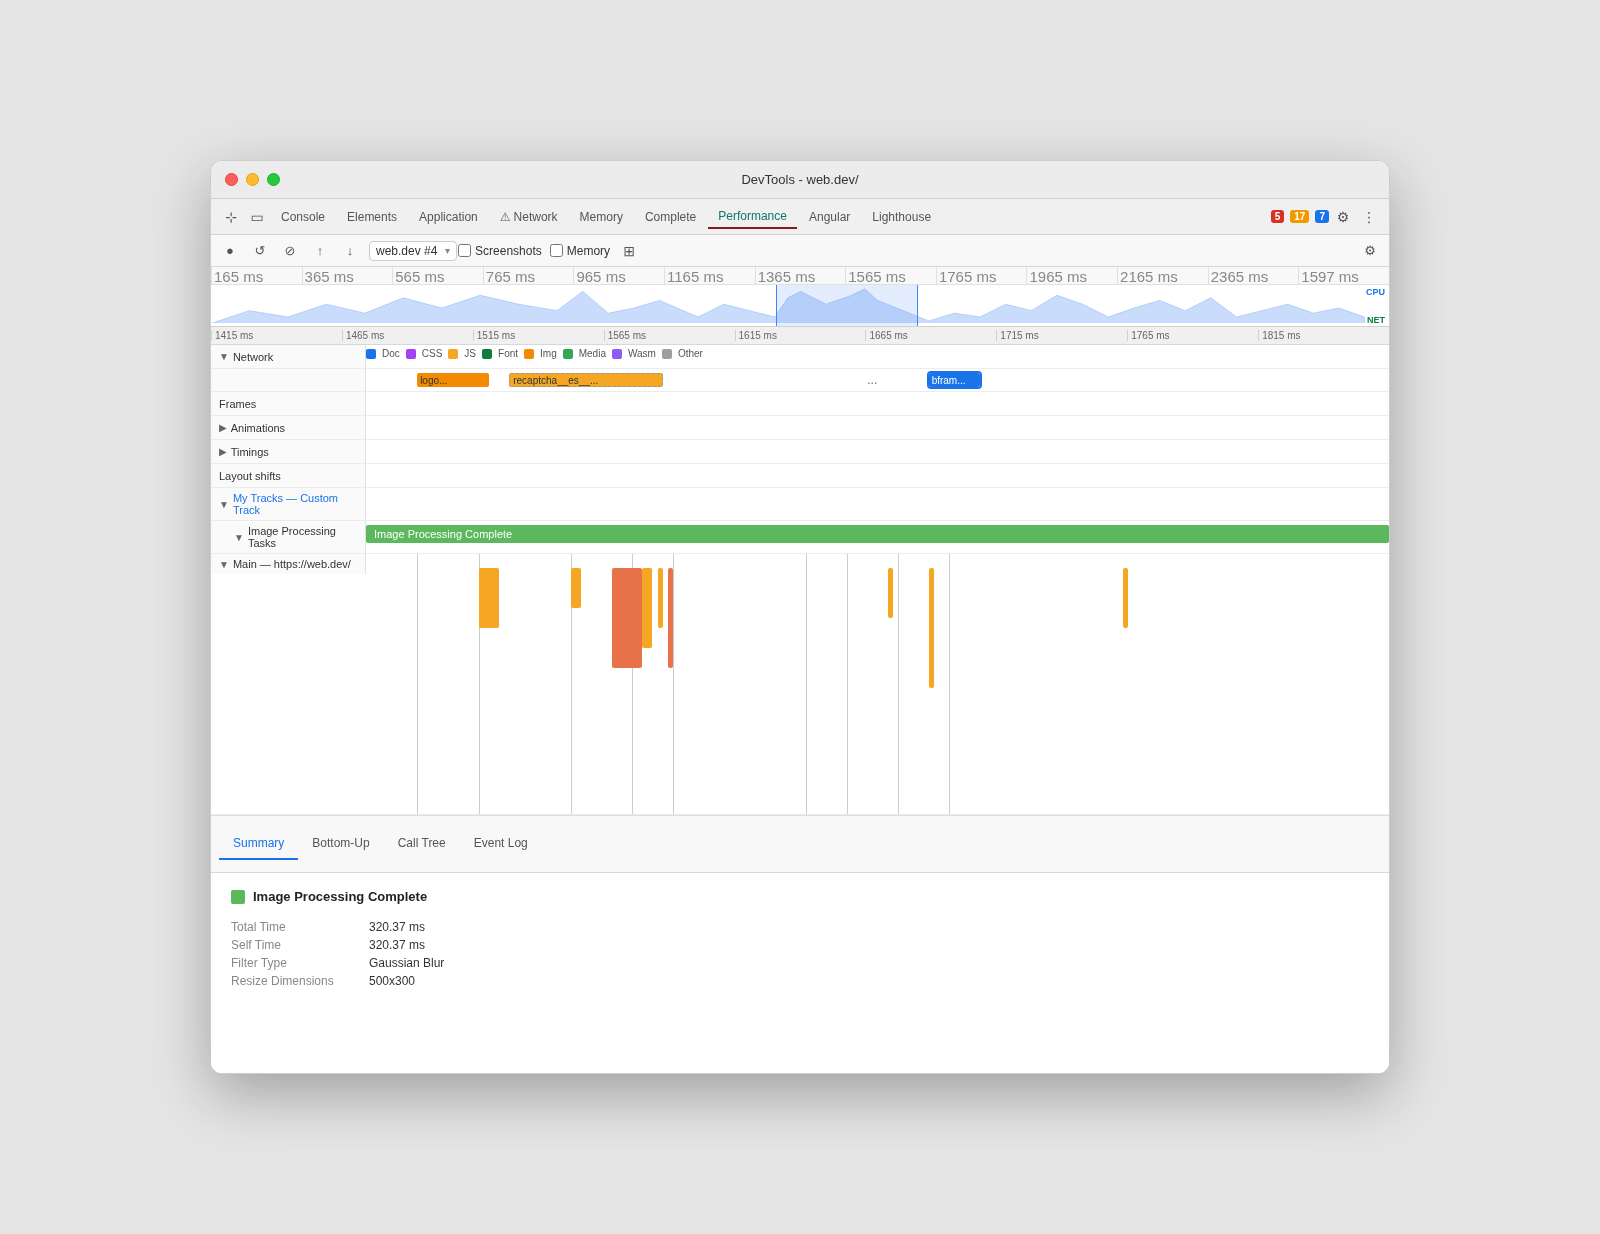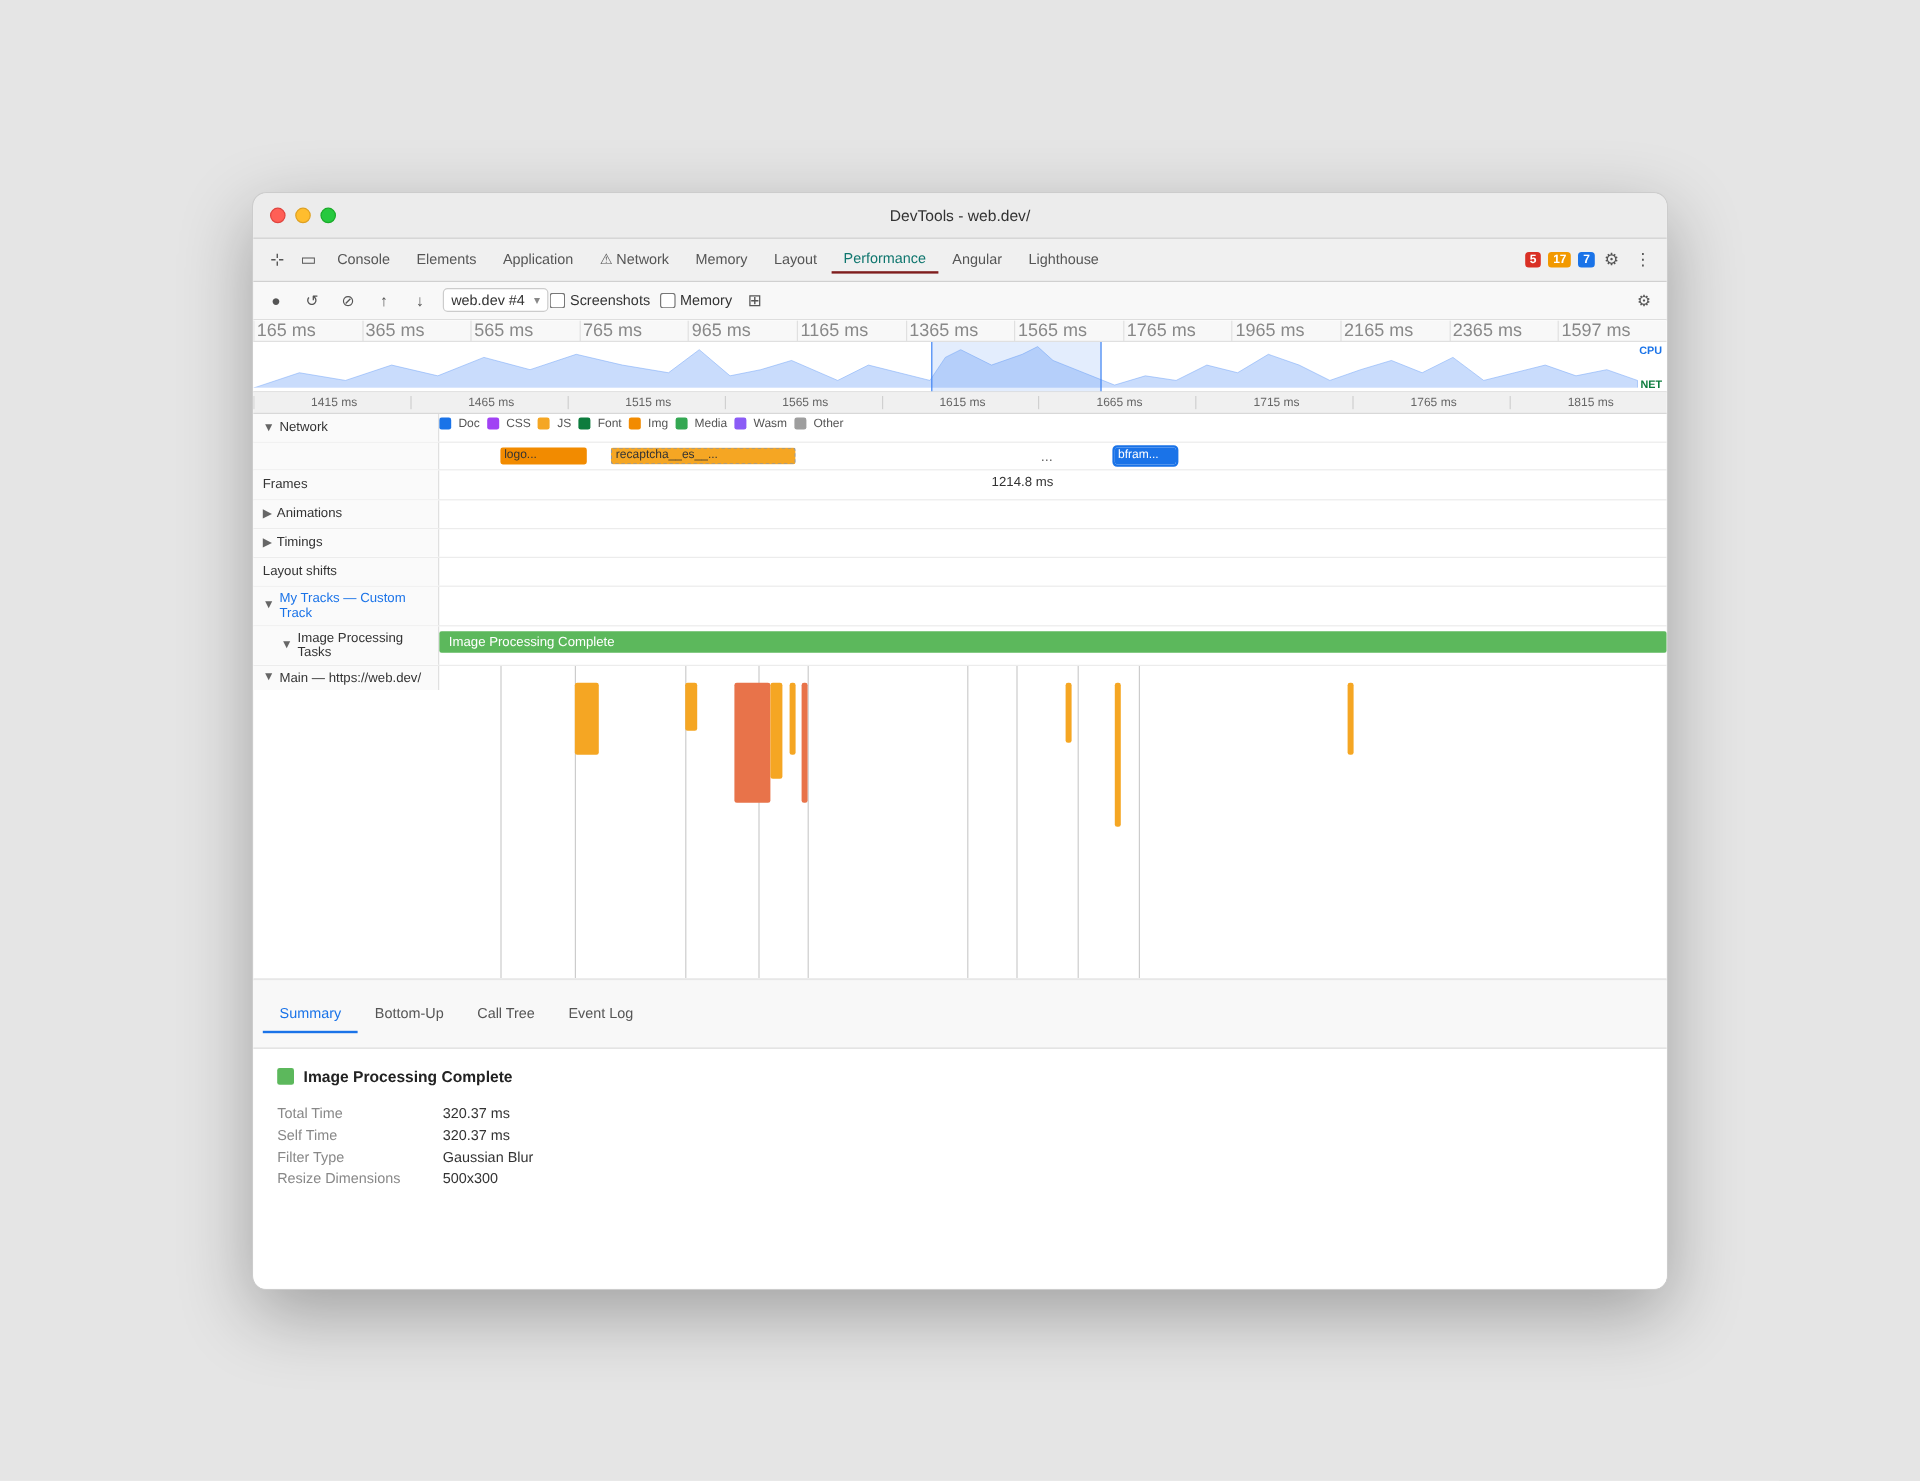--- a/index.html
+++ b/index.html
@@ -195,21 +195,20 @@
       display: flex;
       align-items: center;
       font-size: 10px;
       color: #666;
       position: relative;
       overflow: hidden;
     }
     .detail-ruler-marks {
       display: flex;
       width: 100%;
-      text-align: center;
     }
     .detail-ruler-mark {
       flex: 1;
       padding-left: 3px;
       border-left: 1px solid #d0d0d0;
       font-size: 10px;
       color: #666;
       white-space: nowrap;
     }
 
@@ -386,21 +385,21 @@
     <div class="icon-btn">⊹</div>
     <div class="icon-btn">▭</div>
     <div class="toolbar-tab">Console</div>
     <div class="toolbar-tab">Elements</div>
     <div class="toolbar-tab">Application</div>
     <div class="toolbar-tab warning">
       <span>⚠</span>
       <span>Network</span>
     </div>
     <div class="toolbar-tab">Memory</div>
-    <div class="toolbar-tab">Layout</div>
+    <div class="toolbar-tab">Complete</div>
     <div class="toolbar-tab active">Performance</div>
     <div class="toolbar-tab">Angular</div>
     <div class="toolbar-tab">Lighthouse</div>
     <div class="toolbar-spacer"></div>
     <div class="toolbar-icons">
       <span class="tab-badge error">5</span>
       <span class="tab-badge warn">17</span>
       <span class="tab-badge info">7</span>
     </div>
     <div class="icon-btn">⚙</div>
@@ -512,23 +511,20 @@
           <div class="net-bar" style="left:14%; width:15%; background:#f5a623; height:14px; top:4px; border-radius:2px; font-size:10px; display:flex; align-items:center; padding:0 3px; position:absolute; color:#333; border: 1px dashed #999;">recaptcha__es__...</div>
           <div class="net-bar selected" style="left:55%; width:5%; background:#1a73e8; height:14px; top:4px; border-radius:2px; font-size:10px; display:flex; align-items:center; padding:0 3px; position:absolute; color:#fff;">bfram...</div>
           <span style="position:absolute; left:49%; top:4px; font-size:12px; color:#666;">...</span>
         </div>
       </div>
 
       <div class="track-row">
         <div class="track-label">
           <span>Frames</span>
         </div>
-        <div class="track-content" style="position:relative; height:24px;">
-          <span class="frames-time">1214.8 ms</span>
-        </div>
       </div>
 
       <div class="track-row">
         <div class="track-label">
           <span class="expand-arrow">▶</span>
           <span>Animations</span>
         </div>
         <div class="track-content"></div>
       </div>
 

